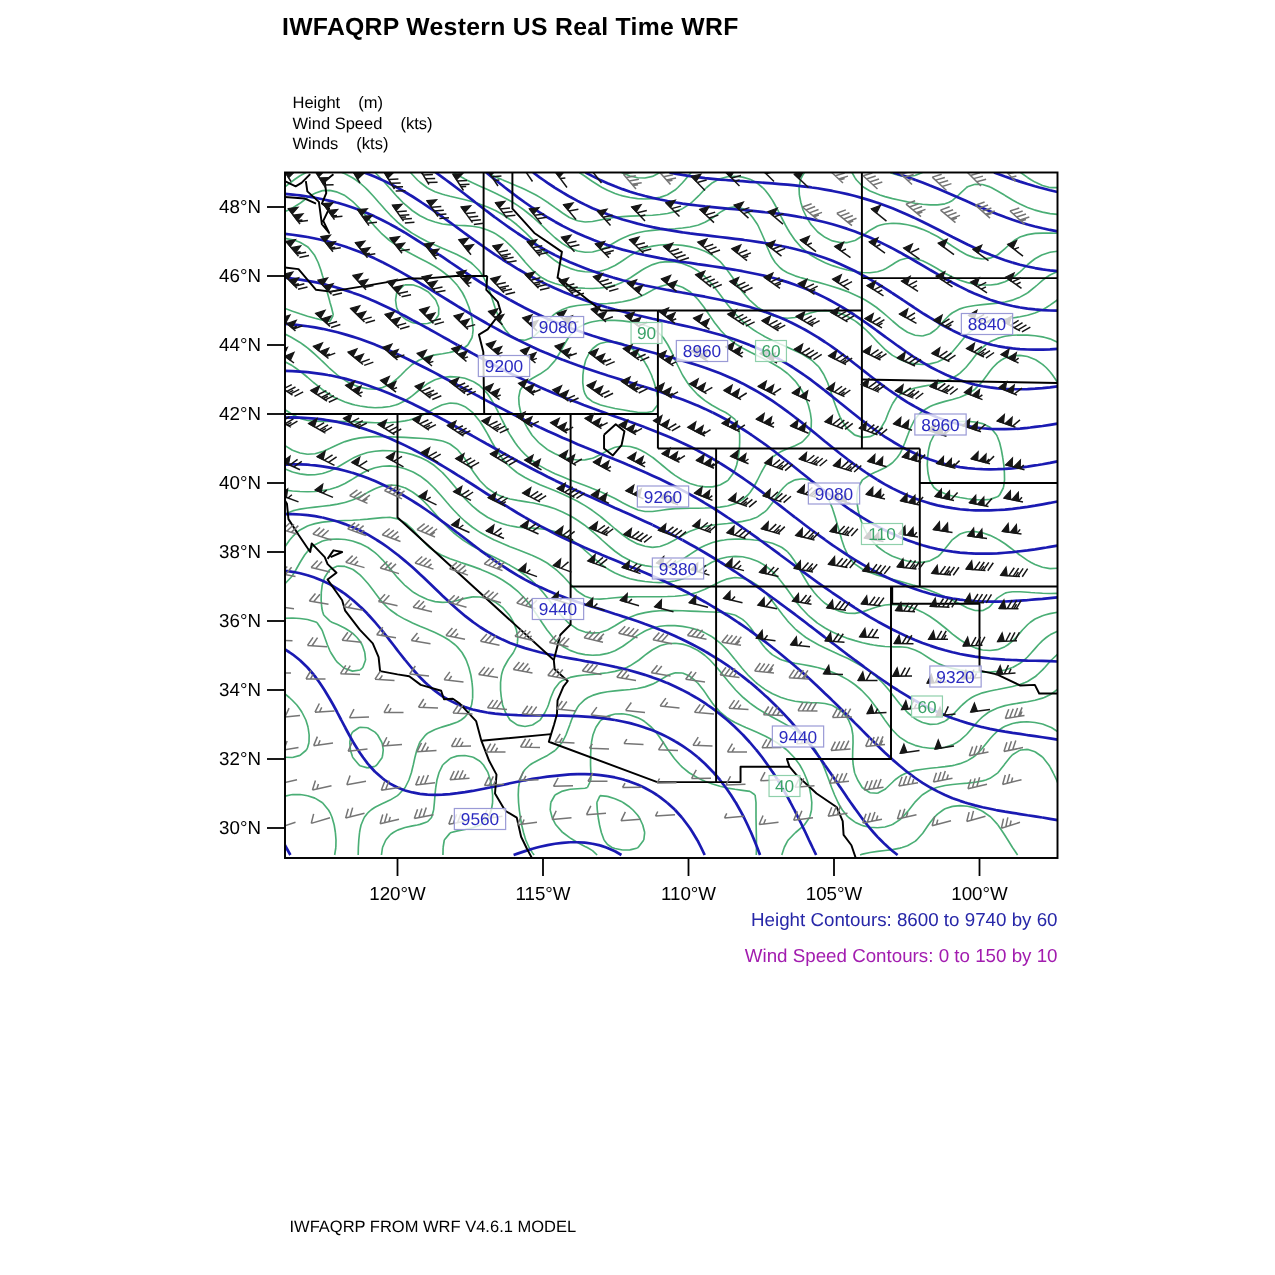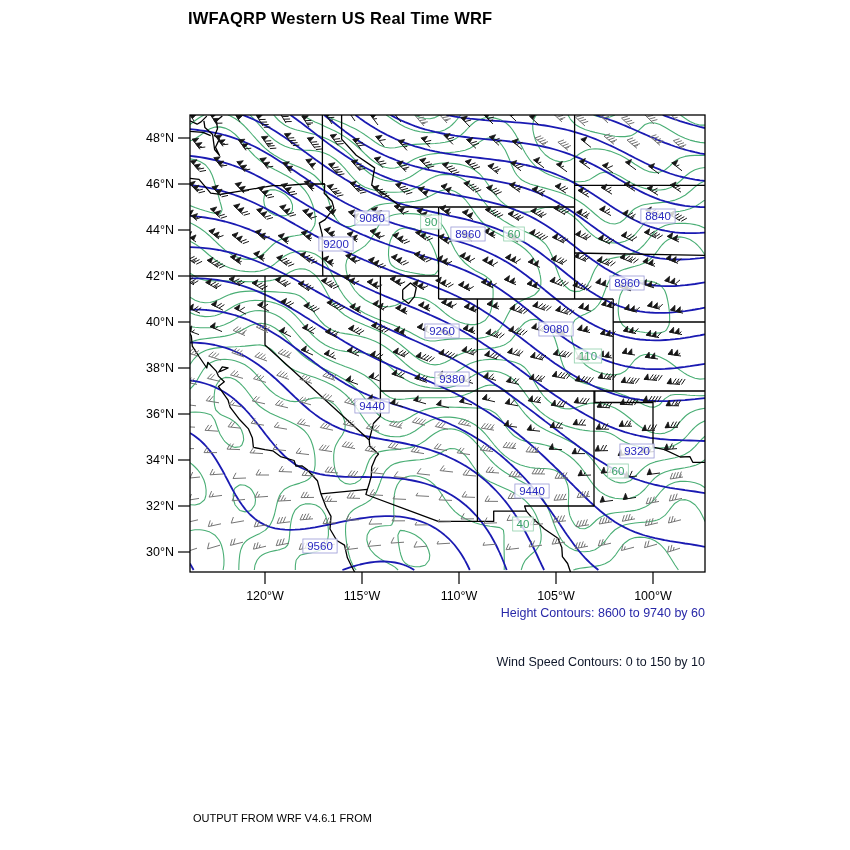--- a/index.html
+++ b/index.html
@@ -18,20 +18,31 @@
   svg text{font-family:"Liberation Sans", sans-serif;}
 </style>
 </head>
 <body>
 
 <div id="page">
 
   <div id="title" class="abs">IWFAQRP Western US Real Time WRF</div>
 
 
+  <div id="legend" class="abs">
+    <div>
+      <span>Height</span><span class="legend-units">(m)</span>
+    </div>
+    <div>
+      <span>Wind Speed</span><span class="legend-units">(kts)</span>
+    </div>
+    <div>
+      <span>Winds</span><span class="legend-units">(kts)</span>
+    </div>
+  </div>
 
   <svg id="map" class="abs" width="850" height="850" viewBox="0 0 850 850" style="top:0;left:0;">
       <defs>
         <clipPath id="mapclip">
           <rect x="190" y="115" width="515" height="457"></rect>
         </clipPath>
       </defs>
       <g clip-path="url(#mapclip)">
         <path d="M405.0 477.4L400.9 480.0M410.0 476.0L405.0 477.4M415.0 475.8L410.0 476.0M420.0 476.7L415.0 475.8M425.0 478.4L420.0 476.7M428.2 480.0L425.0 478.4M240.0 484.8L239.5 485.0M242.5 485.0L240.0 484.8M400.0 480.8L397.2 485.0M400.9 480.0L400.0 480.8M428.2 480.0L430.0 481.2M434.5 485.0L430.0 481.2M235.0 488.0L234.0 490.0M239.5 485.0L235.0 488.0M242.5 485.0L245.0 485.2M250.0 488.1L245.0 485.2M251.8 490.0L250.0 488.1M397.2 485.0L395.3 490.0M434.5 485.0L435.0 485.5M438.7 490.0L435.0 485.5M234.0 490.0L233.2 495.0M251.8 490.0L254.6 495.0M395.0 491.4L394.3 495.0M395.3 490.0L395.0 491.4M438.7 490.0L440.0 491.8M442.2 495.0L440.0 491.8M233.2 495.0L233.6 500.0M254.6 495.0L255.0 496.6M255.5 500.0L255.0 496.6M394.3 495.0L393.9 500.0M442.2 495.0L445.0 499.3M445.5 500.0L445.0 499.3M233.6 500.0L235.0 504.5M235.2 505.0L235.0 504.5M255.0 504.0L254.8 505.0M255.5 500.0L255.0 504.0M393.9 500.0L393.7 505.0M445.5 500.0L449.1 505.0M235.2 505.0L239.4 510.0M254.8 505.0L251.2 510.0M393.7 505.0L393.7 510.0M449.1 505.0L450.0 506.2M453.4 510.0L450.0 506.2M239.4 510.0L240.0 510.5M245.0 511.9L240.0 510.5M250.0 510.9L245.0 511.9M251.2 510.0L250.0 510.9M393.7 510.0L393.9 515.0M453.4 510.0L455.0 511.6M459.2 515.0L455.0 511.6M393.9 515.0L393.9 520.0M459.2 515.0L460.0 515.5M465.0 518.5L460.0 515.5M468.1 520.0L465.0 518.5M393.9 520.0L391.6 525.0M468.1 520.0L470.0 520.8M475.0 522.7L470.0 520.8M480.0 524.2L475.0 522.7M483.6 525.0L480.0 524.2M195.0 529.7L193.4 530.0M200.0 529.7L195.0 529.7M202.2 530.0L200.0 529.7M370.0 530.0L370.0 530.0M375.0 527.4L370.0 530.0M380.0 526.2L375.0 527.4M385.0 525.8L380.0 526.2M390.0 525.5L385.0 525.8M391.6 525.0L390.0 525.5M483.6 525.0L485.0 525.4M490.0 526.2L485.0 525.4M495.0 526.9L490.0 526.2M500.0 527.6L495.0 526.9M503.4 530.0L500.0 527.6M193.4 530.0L190.0 530.8M202.2 530.0L205.0 530.5M210.0 532.1L205.0 530.5M214.7 535.0L210.0 532.1M370.0 530.0L367.2 535.0M400.0 530.4L397.9 535.0M405.0 530.9L400.0 530.4M410.0 532.5L405.0 530.9M415.0 534.7L410.0 532.5M415.4 535.0L415.0 534.7M503.4 530.0L504.0 535.0M214.7 535.0L215.0 535.2M219.0 540.0L215.0 535.2M367.2 535.0L366.8 540.0M397.9 535.0L398.2 540.0M415.4 535.0L420.0 538.2M422.0 540.0L420.0 538.2M504.0 535.0L504.0 540.0M219.0 540.0L220.0 541.7M221.4 545.0L220.0 541.7M366.8 540.0L368.1 545.0M398.2 540.0L398.8 545.0M422.0 540.0L425.0 543.3M426.2 545.0L425.0 543.3M504.0 540.0L504.0 545.0M221.4 545.0L222.8 550.0M368.1 545.0L370.0 548.9M370.7 550.0L370.0 548.9M398.8 545.0L399.7 550.0M426.2 545.0L428.5 550.0M504.0 545.0L504.1 550.0M222.8 550.0L223.6 555.0M370.7 550.0L375.0 554.9M375.2 555.0L375.0 554.9M399.7 550.0L400.0 551.3M400.9 555.0L400.0 551.3M428.5 550.0L429.8 555.0M504.1 550.0L504.2 555.0M223.6 555.0L224.0 560.0M375.2 555.0L380.0 558.6M382.3 560.0L380.0 558.6M400.9 555.0L402.7 560.0M429.8 555.0L429.2 560.0M504.2 555.0L504.3 560.0M224.0 560.0L223.9 565.0M382.3 560.0L385.0 561.6M390.0 564.3L385.0 561.6M391.5 565.0L390.0 564.3M402.7 560.0L405.0 563.0M408.0 565.0L405.0 563.0M429.2 560.0L425.4 565.0M504.3 560.0L504.3 565.0M223.9 565.0L223.1 570.0M391.5 565.0L395.0 567.1M398.1 570.0L395.0 567.1M408.0 565.0L410.0 565.7M415.0 566.7L410.0 565.7M420.0 566.6L415.0 566.7M425.0 565.3L420.0 566.6M425.4 565.0L425.0 565.3M504.3 565.0L504.2 570.0" stroke="#4aae75" stroke-width="1.1" fill="none"></path>
         <path d="M220.0 379.6L219.6 380.0M225.0 377.4L220.0 379.6M230.0 377.6L225.0 377.4M235.0 379.5L230.0 377.6M235.8 380.0L235.0 379.5M219.6 380.0L216.4 385.0M235.8 380.0L240.0 383.3M241.7 385.0L240.0 383.3M215.0 389.3L214.8 390.0M216.4 385.0L215.0 389.3M241.7 385.0L245.0 388.7M246.1 390.0L245.0 388.7M214.8 390.0L214.2 395.0M246.1 390.0L249.9 395.0M214.2 395.0L214.1 400.0M249.9 395.0L250.0 395.2M253.6 400.0L250.0 395.2M214.1 400.0L214.5 405.0M253.6 400.0L255.0 401.6M258.3 405.0L255.0 401.6M214.5 405.0L215.0 407.5M215.8 410.0L215.0 407.5M258.3 405.0L260.0 406.5M264.9 410.0L260.0 406.5M195.0 412.0L190.0 412.2M200.0 412.3L195.0 412.0M205.0 413.0L200.0 412.3M210.0 414.5L205.0 413.0M211.3 415.0L210.0 414.5M215.8 410.0L220.0 414.1M221.6 415.0L220.0 414.1M264.9 410.0L265.0 410.1M270.0 412.9L265.0 410.1M274.4 415.0L270.0 412.9M211.3 415.0L214.7 420.0M221.6 415.0L225.0 416.4M230.0 418.8L225.0 416.4M231.9 420.0L230.0 418.8M274.4 415.0L275.0 415.3M280.0 417.5L275.0 415.3M285.0 419.5L280.0 417.5M286.1 420.0L285.0 419.5M214.7 420.0L215.0 420.8M216.5 425.0L215.0 420.8M231.9 420.0L235.0 422.1M238.0 425.0L235.0 422.1M286.1 420.0L290.0 421.7M295.0 424.2L290.0 421.7M296.5 425.0L295.0 424.2M216.5 425.0L218.3 430.0M238.0 425.0L240.0 427.5M241.5 430.0L240.0 427.5M296.5 425.0L300.0 427.2M303.6 430.0L300.0 427.2M218.3 430.0L220.0 434.0M220.5 435.0L220.0 434.0M241.5 430.0L243.2 435.0M303.6 430.0L305.0 431.4M308.0 435.0L305.0 431.4M220.5 435.0L223.7 440.0M243.2 435.0L243.7 440.0M308.0 435.0L310.0 438.5M310.8 440.0L310.0 438.5M223.7 440.0L225.0 441.6M228.9 445.0L225.0 441.6M243.7 440.0L241.9 445.0M310.8 440.0L312.6 445.0M228.9 445.0L230.0 445.7M235.0 447.4L230.0 445.7M240.0 446.7L235.0 447.4M241.9 445.0L240.0 446.7M312.6 445.0L313.9 450.0M450.0 448.6L445.6 450.0M455.0 448.7L450.0 448.6M458.2 450.0L455.0 448.7M313.9 450.0L314.7 455.0M440.0 453.4L437.2 455.0M445.0 450.3L440.0 453.4M445.6 450.0L445.0 450.3M458.2 450.0L460.0 450.9M464.9 455.0L460.0 450.9M314.7 455.0L315.0 458.3M315.1 460.0L315.0 458.3M420.0 459.7L416.5 460.0M425.0 459.0L420.0 459.7M430.0 457.9L425.0 459.0M435.0 456.1L430.0 457.9M437.2 455.0L435.0 456.1M464.9 455.0L465.0 455.1M468.9 460.0L465.0 455.1M192.9 465.0L190.0 462.6M315.1 460.0L315.1 465.0M395.0 463.6L392.0 465.0M400.0 462.1L395.0 463.6M405.0 461.2L400.0 462.1M410.0 460.6L405.0 461.2M415.0 460.1L410.0 460.6M416.5 460.0L415.0 460.1M468.9 460.0L470.0 461.6M472.3 465.0L470.0 461.6M192.9 465.0L195.0 467.0M197.9 470.0L195.0 467.0M315.0 465.9L314.4 470.0M315.1 465.0L315.0 465.9M390.0 466.3L386.1 470.0M392.0 465.0L390.0 466.3M472.3 465.0L475.0 468.8M475.9 470.0L475.0 468.8M197.9 470.0L200.0 472.8M201.4 475.0L200.0 472.8M314.4 470.0L312.4 475.0M385.0 471.6L383.1 475.0M386.1 470.0L385.0 471.6M475.9 470.0L480.0 474.6M480.4 475.0L480.0 474.6M201.4 475.0L203.9 480.0M310.0 478.0L307.4 480.0M312.4 475.0L310.0 478.0M383.1 475.0L381.0 480.0M480.4 475.0L485.0 478.7M487.0 480.0L485.0 478.7M203.9 480.0L205.0 483.5M205.4 485.0L205.0 483.5M295.0 484.6L293.7 485.0M300.0 483.1L295.0 484.6M305.0 481.3L300.0 483.1M307.4 480.0L305.0 481.3M380.0 482.9L379.2 485.0M381.0 480.0L380.0 482.9M487.0 480.0L490.0 481.7M495.0 484.0L490.0 481.7M497.2 485.0L495.0 484.0M205.4 485.0L206.1 490.0M285.0 488.9L283.7 490.0M290.0 486.3L285.0 488.9M293.7 485.0L290.0 486.3M379.2 485.0L377.3 490.0M497.2 485.0L500.0 486.2M505.0 488.4L500.0 486.2M508.5 490.0L505.0 488.4M206.1 490.0L206.0 495.0M280.0 494.7L279.8 495.0M283.7 490.0L280.0 494.7M375.0 494.6L374.7 495.0M377.3 490.0L375.0 494.6M508.5 490.0L510.0 490.7M515.0 493.4L510.0 490.7M517.7 495.0L515.0 493.4M205.0 498.5L204.3 500.0M206.0 495.0L205.0 498.5M279.8 495.0L277.9 500.0M374.7 495.0L370.4 500.0M517.7 495.0L520.0 496.5M524.6 500.0L520.0 496.5M195.0 505.0L190.0 504.8M200.0 503.6L195.0 505.0M204.3 500.0L200.0 503.6M277.9 500.0L276.6 505.0M365.0 503.6L362.3 505.0M370.0 500.3L365.0 503.6M370.4 500.0L370.0 500.3M524.6 500.0L525.0 500.4M529.5 505.0L525.0 500.4M276.6 505.0L275.5 510.0M355.0 508.8L353.2 510.0M360.0 506.1L355.0 508.8M362.3 505.0L360.0 506.1M529.5 505.0L530.0 505.6M533.2 510.0L530.0 505.6M275.0 512.0L274.3 515.0M275.5 510.0L275.0 512.0M350.0 513.0L348.6 515.0M353.2 510.0L350.0 513.0M533.2 510.0L535.0 513.2M535.9 515.0L535.0 513.2M274.3 515.0L272.6 520.0M348.6 515.0L346.6 520.0M535.9 515.0L538.0 520.0M272.6 520.0L270.1 525.0M346.6 520.0L345.7 525.0M538.0 520.0L539.6 525.0M270.0 525.2L265.5 530.0M270.1 525.0L270.0 525.2M345.7 525.0L345.5 530.0M539.6 525.0L540.0 526.9M540.6 530.0L540.0 526.9M260.0 533.4L256.5 535.0M265.0 530.4L260.0 533.4M265.5 530.0L265.0 530.4M345.5 530.0L345.7 535.0M540.6 530.0L541.2 535.0M250.0 538.2L247.3 540.0M255.0 535.7L250.0 538.2M256.5 535.0L255.0 535.7M345.7 535.0L346.2 540.0M541.2 535.0L541.0 540.0M630.0 539.2L628.7 540.0M635.0 537.6L630.0 539.2M640.0 537.1L635.0 537.6M645.0 537.5L640.0 537.1M650.0 538.6L645.0 537.5M653.3 540.0L650.0 538.6M245.0 542.1L242.8 545.0M247.3 540.0L245.0 542.1M346.2 540.0L346.9 545.0M540.0 544.1L539.7 545.0M541.0 540.0L540.0 544.1M625.0 542.7L622.7 545.0M628.7 540.0L625.0 542.7M653.3 540.0L655.0 540.8M660.0 544.3L655.0 540.8M660.8 545.0L660.0 544.3M242.8 545.0L240.7 550.0M346.9 545.0L347.8 550.0M539.7 545.0L536.2 550.0M620.0 548.5L618.9 550.0M622.7 545.0L620.0 548.5M660.8 545.0L665.0 549.6M665.3 550.0L665.0 549.6M240.0 553.3L239.7 555.0M240.7 550.0L240.0 553.3M347.8 550.0L349.0 555.0M535.0 551.1L530.4 555.0M536.2 550.0L535.0 551.1M618.9 550.0L615.5 555.0M665.3 550.0L668.7 555.0M239.7 555.0L239.2 560.0M349.0 555.0L350.0 558.4M350.5 560.0L350.0 558.4M530.0 555.3L525.5 560.0M530.4 555.0L530.0 555.3M615.0 555.7L611.1 560.0M615.5 555.0L615.0 555.7M668.7 555.0L670.0 557.0M671.9 560.0L670.0 557.0M239.2 560.0L238.9 565.0M350.5 560.0L352.7 565.0M525.0 560.7L522.8 565.0M525.5 560.0L525.0 560.7M605.0 563.8L601.4 565.0M610.0 560.9L605.0 563.8M611.1 560.0L610.0 560.9M671.9 560.0L675.0 565.0M238.9 565.0L238.8 570.0M352.7 565.0L355.0 568.6M356.1 570.0L355.0 568.6M522.8 565.0L521.2 570.0M575.0 569.4L573.4 570.0M580.0 568.3L575.0 569.4M585.0 567.6L580.0 568.3M590.0 567.0L585.0 567.6M595.0 566.4L590.0 567.0M600.0 565.4L595.0 566.4M601.4 565.0L600.0 565.4M675.0 565.0L675.0 565.0M678.4 570.0L675.0 565.0" stroke="#4aae75" stroke-width="1.1" fill="none"></path>
@@ -840,17 +851,17 @@
       <text x="372" y="410" text-anchor="middle" font-size="11.5" fill="#2a2ac0">9440</text>
       <rect x="619.9" y="444" width="34.2" height="14" fill="#ffffff" fill-opacity="0.8" stroke="#9a9ad6" stroke-width="0.8"></rect>
       <text x="637" y="455" text-anchor="middle" font-size="11.5" fill="#2a2ac0">9320</text>
       <rect x="514.9" y="484" width="34.2" height="14" fill="#ffffff" fill-opacity="0.8" stroke="#9a9ad6" stroke-width="0.8"></rect>
       <text x="532" y="495" text-anchor="middle" font-size="11.5" fill="#2a2ac0">9440</text>
       <rect x="302.9" y="539" width="34.2" height="14" fill="#ffffff" fill-opacity="0.8" stroke="#9a9ad6" stroke-width="0.8"></rect>
       <text x="320" y="550" text-anchor="middle" font-size="11.5" fill="#2a2ac0">9560</text>
     </svg>
 
   <div id="footer-height" class="abs" style="color: rgb(39, 39, 168);">Height Contours: 8600 to 9740 by 60</div>
-  <div id="footer-wind" class="abs" style="color: #0f172a; margin-top: 25px;">Wind Speed Contours: 0 to 150 by 10</div>
+  <div id="footer-wind" class="abs" style="color: #a21caf;">Wind Speed Contours: 0 to 150 by 10</div>
 
-  <div id="model-line1" class="abs">OUTPUT FROM WRF V4.6.1 FROM</div>
+  <div id="model-line1" class="abs">IWFAQRP FROM WRF V4.6.1 MODEL</div>
 
 </div>
 
 </body></html>

